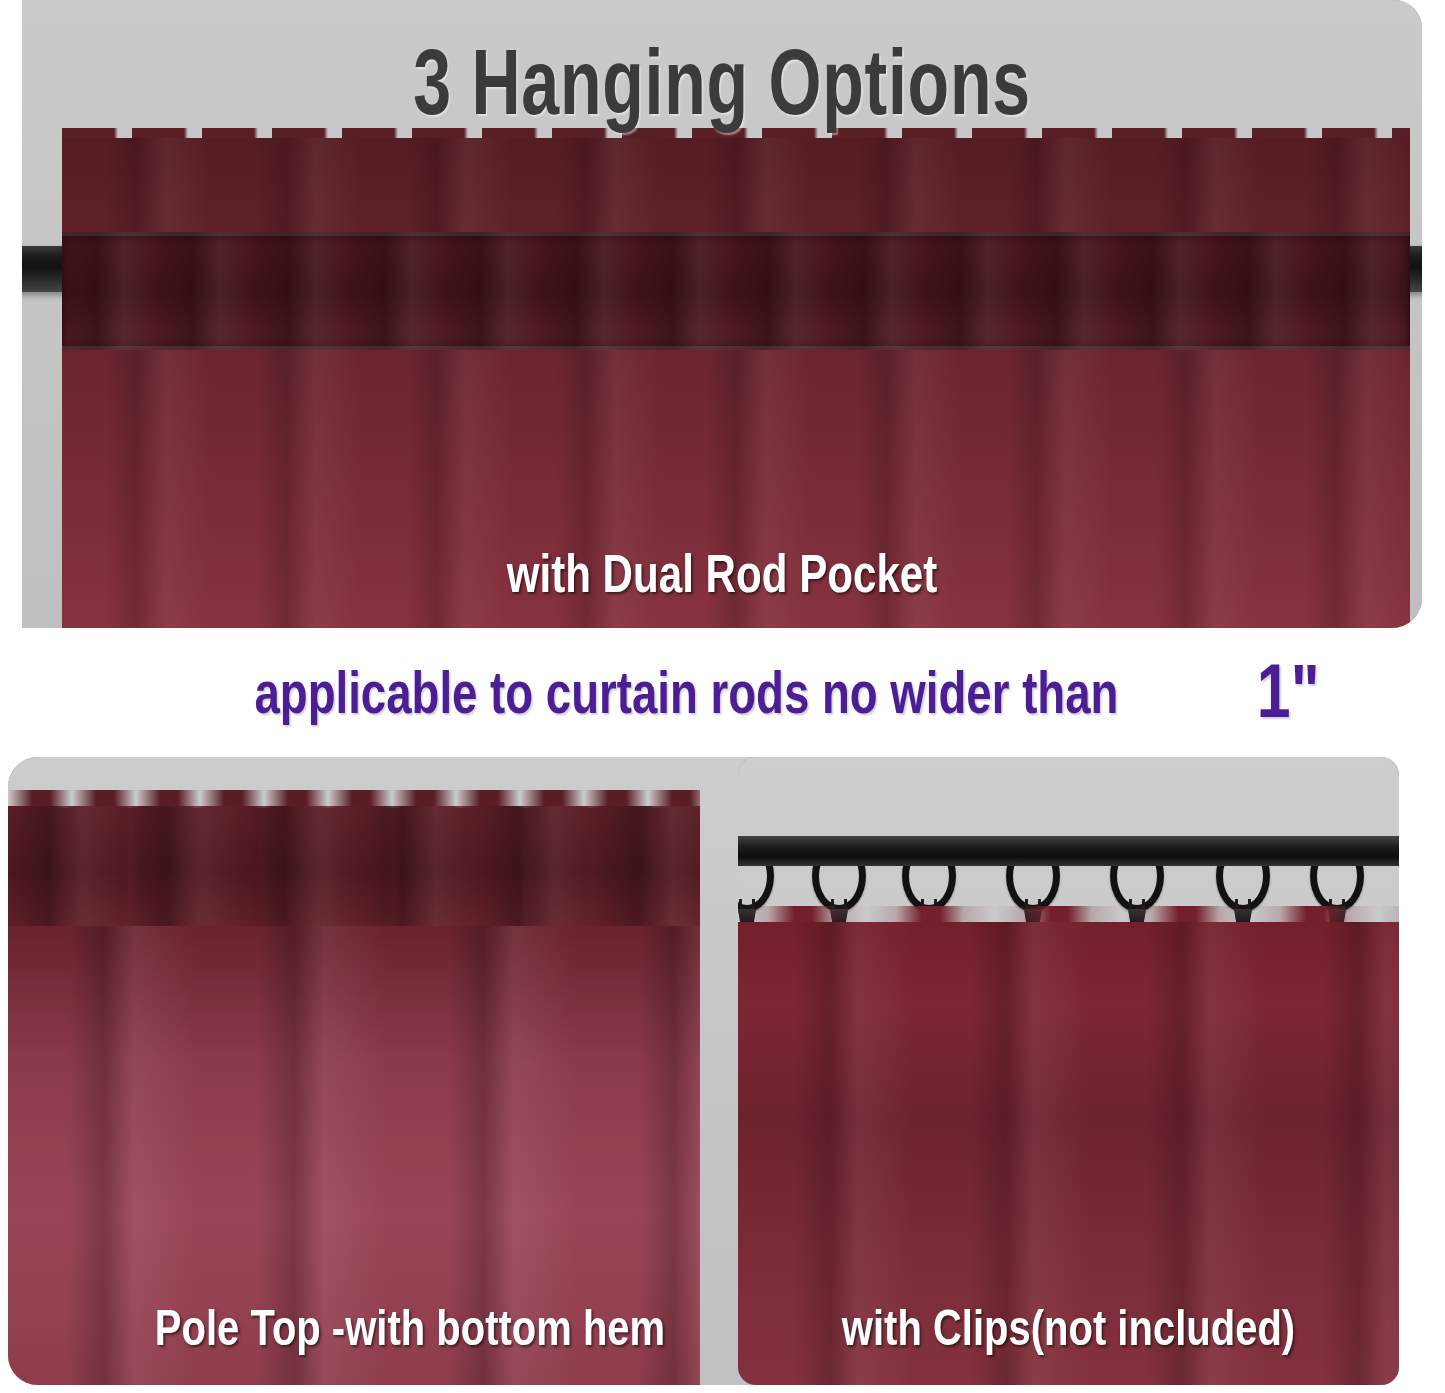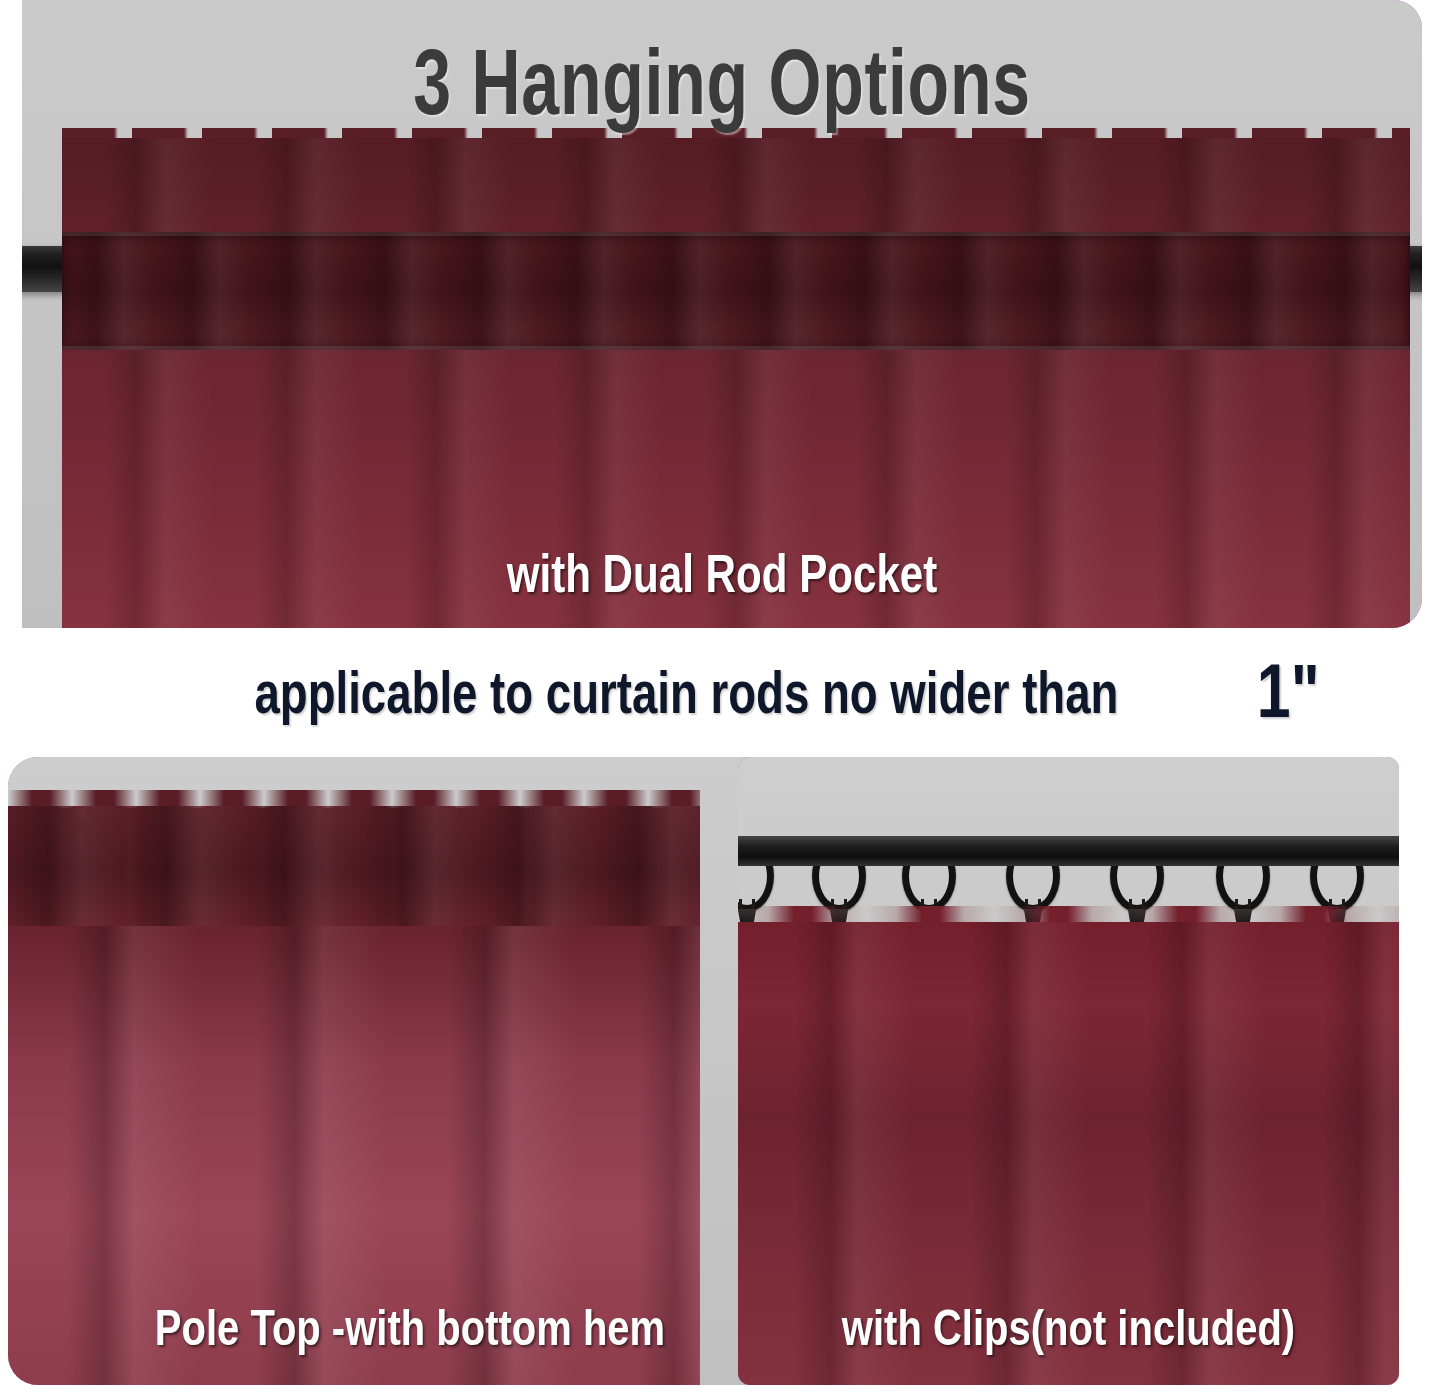--- a/index.html
+++ b/index.html
@@ -139,21 +139,21 @@
   }
 
   
   .mid-line {
     position: absolute;
     left: 0;
     top: 643px;
     width: 1445px;
     text-align: center;
     white-space: nowrap;
-    color: #0f172a;
+    color: #4c1d95;
     font-weight: bold;
   }
   .mid-line .m-main {
     font-size: 60px;
     transform: scaleX(0.76);
     transform-origin: 50% 50%;
     display: inline-block;
     text-shadow: 2px 2px 2px rgba(0,0,0,.18);
   }
   .mid-line .m-inch {
@@ -236,21 +236,21 @@
         rgba(0,0,0,0) 0px, rgba(0,0,0,1) 24px,
         rgba(0,0,0,1) 42px, rgba(0,0,0,0) 64px);
   }
 
   
   #panel-br {
     left: 738px;
     top: 757px;
     width: 661px;
     height: 628px;
-    border-radius: 12px;
+    border-radius: 18px;
   }
   #panel-br .wall {
     position: absolute;
     inset: 0;
     background: linear-gradient(180deg,#cecece 0%, #c9c9c9 35%, #c1c1c1 100%);
   }
   .rod-br {
     position: absolute;
     left: 0px;
     top: 836px;

